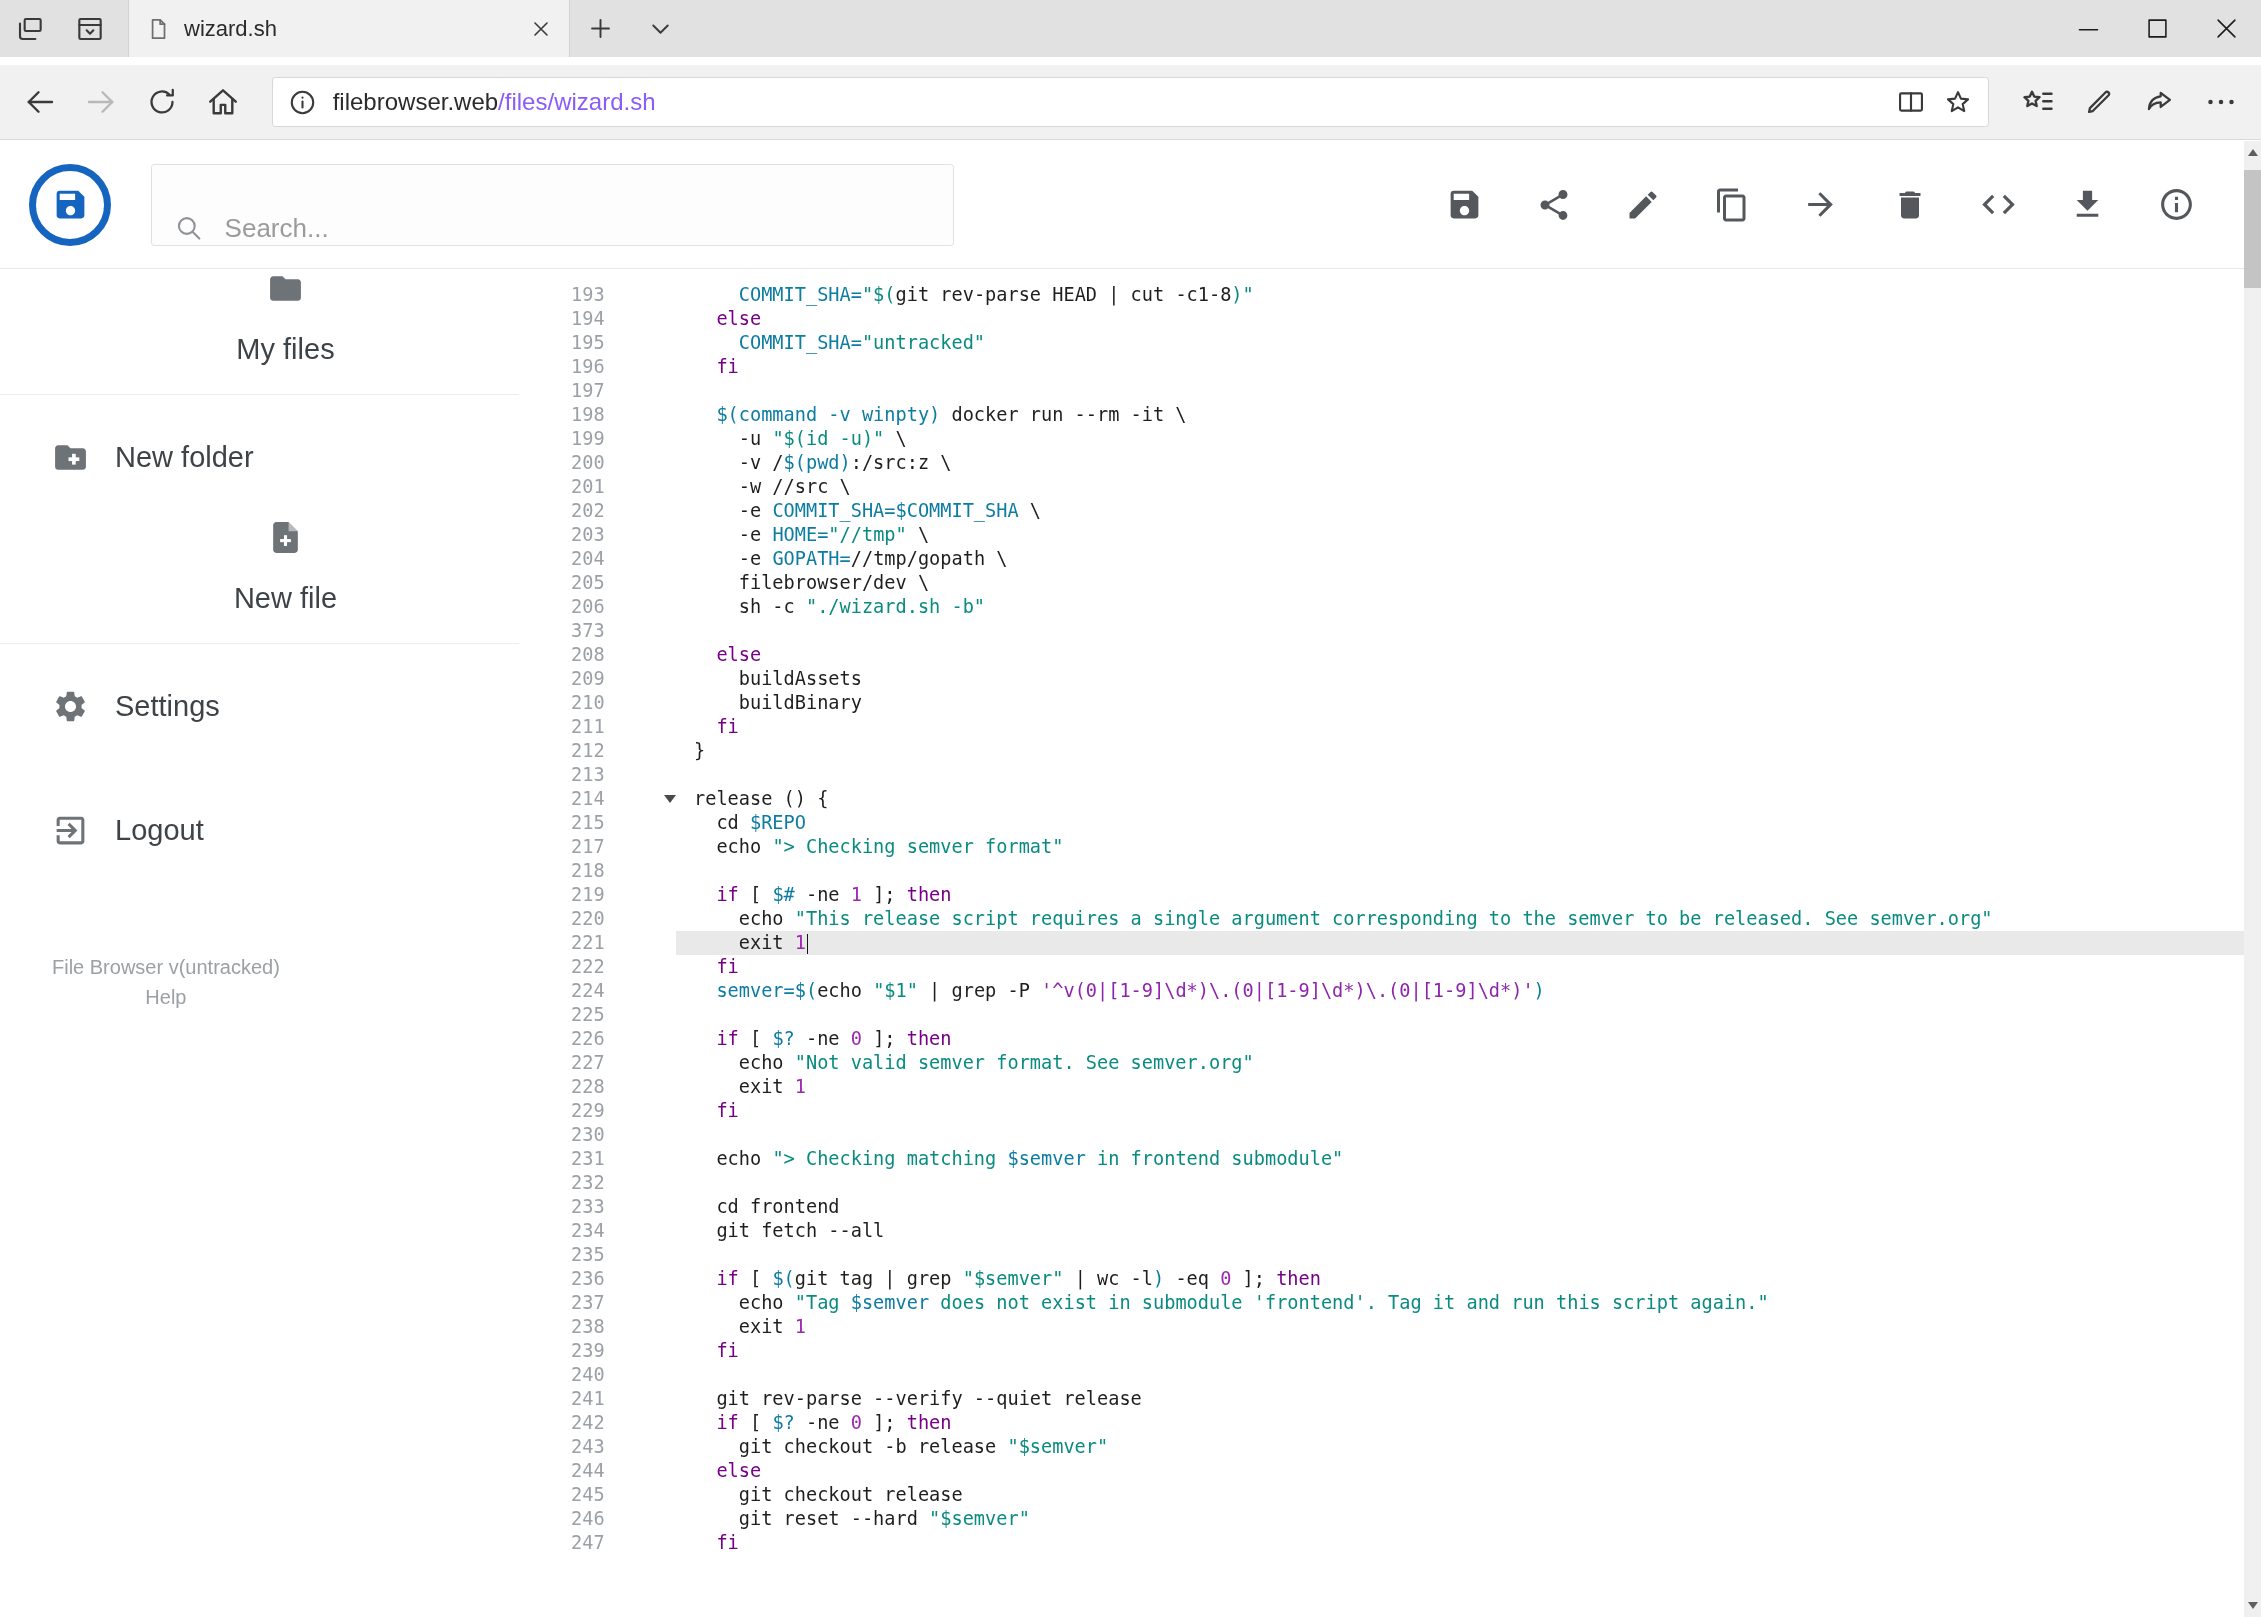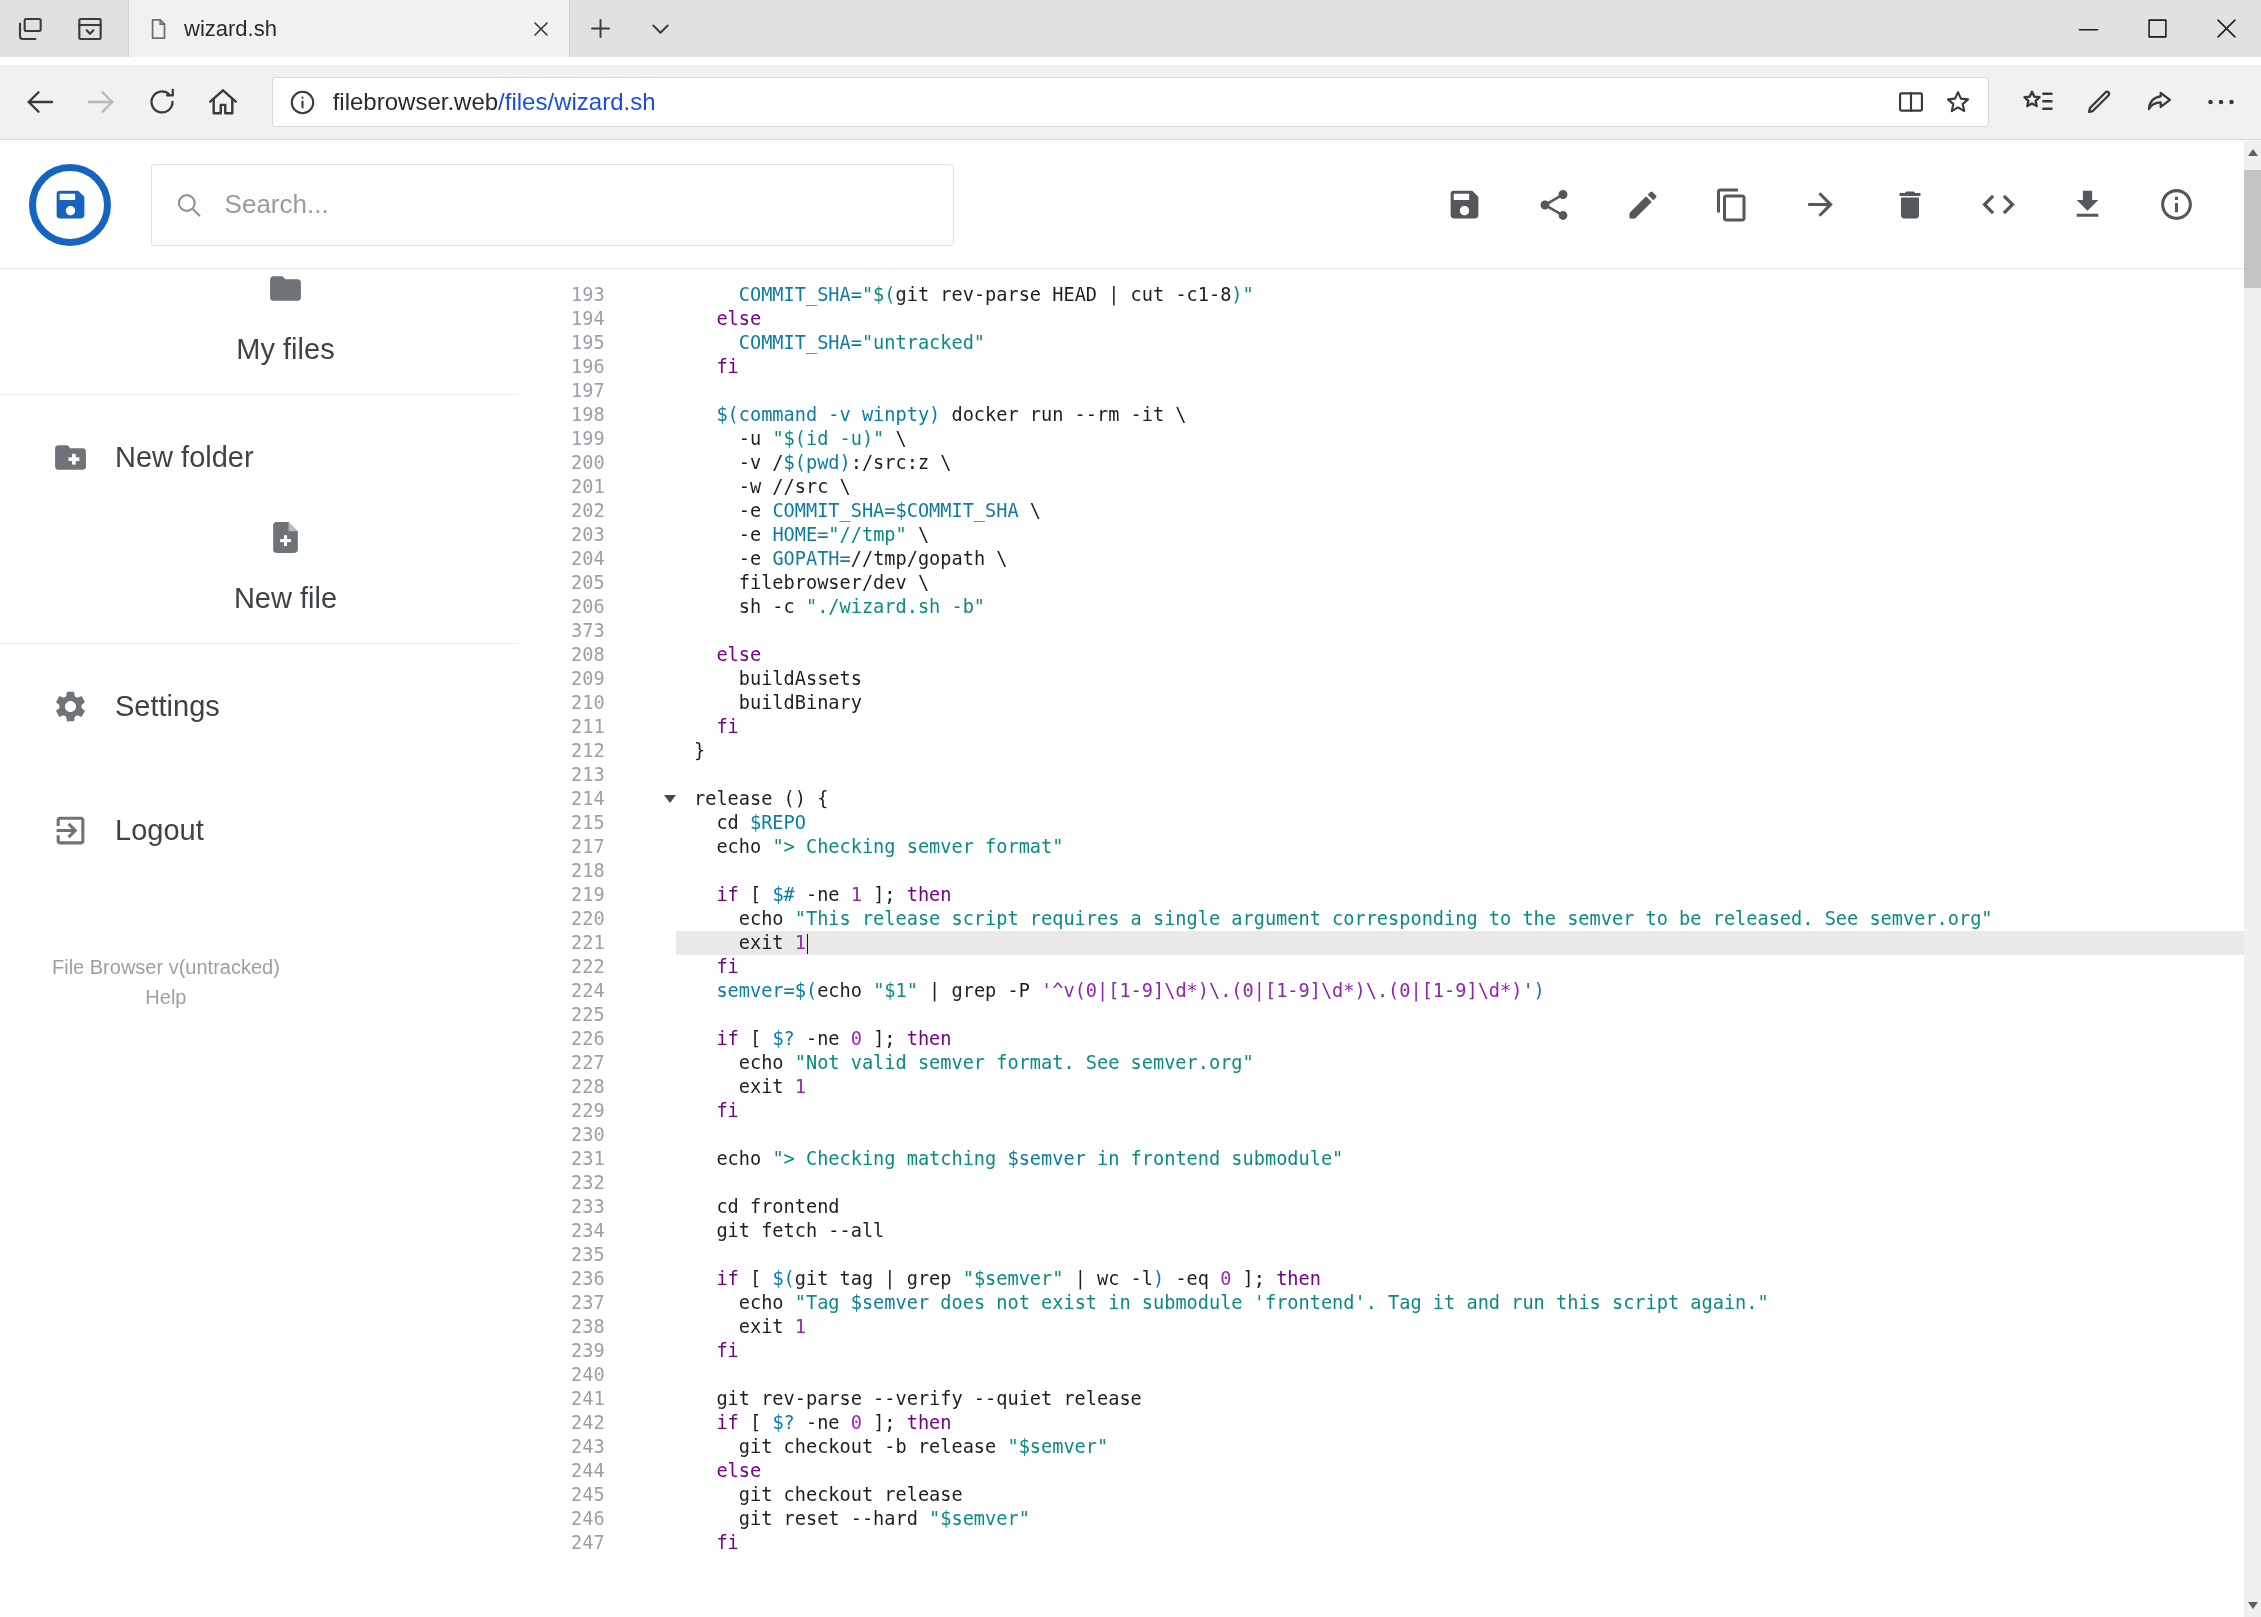--- a/index.html
+++ b/index.html
@@ -15,30 +15,30 @@
   .tab-title{flex:1;font-size:22px;color:#2b2b2b;white-space:nowrap;overflow:hidden;}
   .win-controls{margin-left:auto;display:flex;}
   .win-btn{width:69px;display:flex;align-items:center;justify-content:center;}
 
   .navbar{position:absolute;top:65px;left:0;right:0;height:75px;background:#f1f1f1;
           border-bottom:1.6px solid #d9d9d9;display:flex;align-items:center;padding:0 9.7px;box-sizing:border-box;}
   .nav-btn{width:61px;height:100%;display:flex;align-items:center;justify-content:center;}
   .addressbar{flex:1;height:48px;margin:0 18px;background:#fff;border:1.6px solid #d7d7d7;
               border-radius:3.2px;display:flex;align-items:center;padding:0 14.5px;gap:14.5px;box-sizing:content-box;}
   .url-text{flex:1;font-size:24px;color:#2b2b2b;white-space:nowrap;}
-  .url-path{color:#1d4ed8;}
+  .url-path{color:#8b5cf6;}
 
   
   .appheader{position:absolute;top:141px;left:0;right:17px;height:128px;background:#fff;
              border-bottom:1.6px solid #e8e8e8;display:flex;align-items:center;
              padding:0 48px 0 29px;box-sizing:border-box;}
   .logo{width:68px;height:68px;border:7.3px solid #1565c0;border-radius:50%;background:#fff;
         display:flex;align-items:center;justify-content:center;flex:0 0 auto;}
   .search{width:803px;height:82px;margin-left:40px;border:1.6px solid #e0e0e0;border-radius:3.2px;
-          background:#fdfdfd;display:flex;align-items:center;padding:0 21px;gap:18px;box-sizing:border-box;}
+          background:#fdfdfd;display:flex;align-items:flex-end;padding:0 21px;gap:18px;box-sizing:border-box;}
   .search input{border:none;outline:none;background:transparent;font-size:26px;color:#444;
                 width:100%;font-family:"Liberation Sans",sans-serif;}
   .search input::placeholder{color:#9b9b9b;}
   .actions{margin-left:auto;display:flex;gap:50px;align-items:center;}
   .action-btn{width:39px;height:39px;display:flex;align-items:center;justify-content:center;}
   .action-btn svg{fill:#54585d;}
 
   
   .content{position:absolute;top:270px;left:0;right:17px;bottom:0;background:#fff;}
   .sidebar{position:absolute;left:0;top:0;bottom:0;width:519px;background:#fff;}

